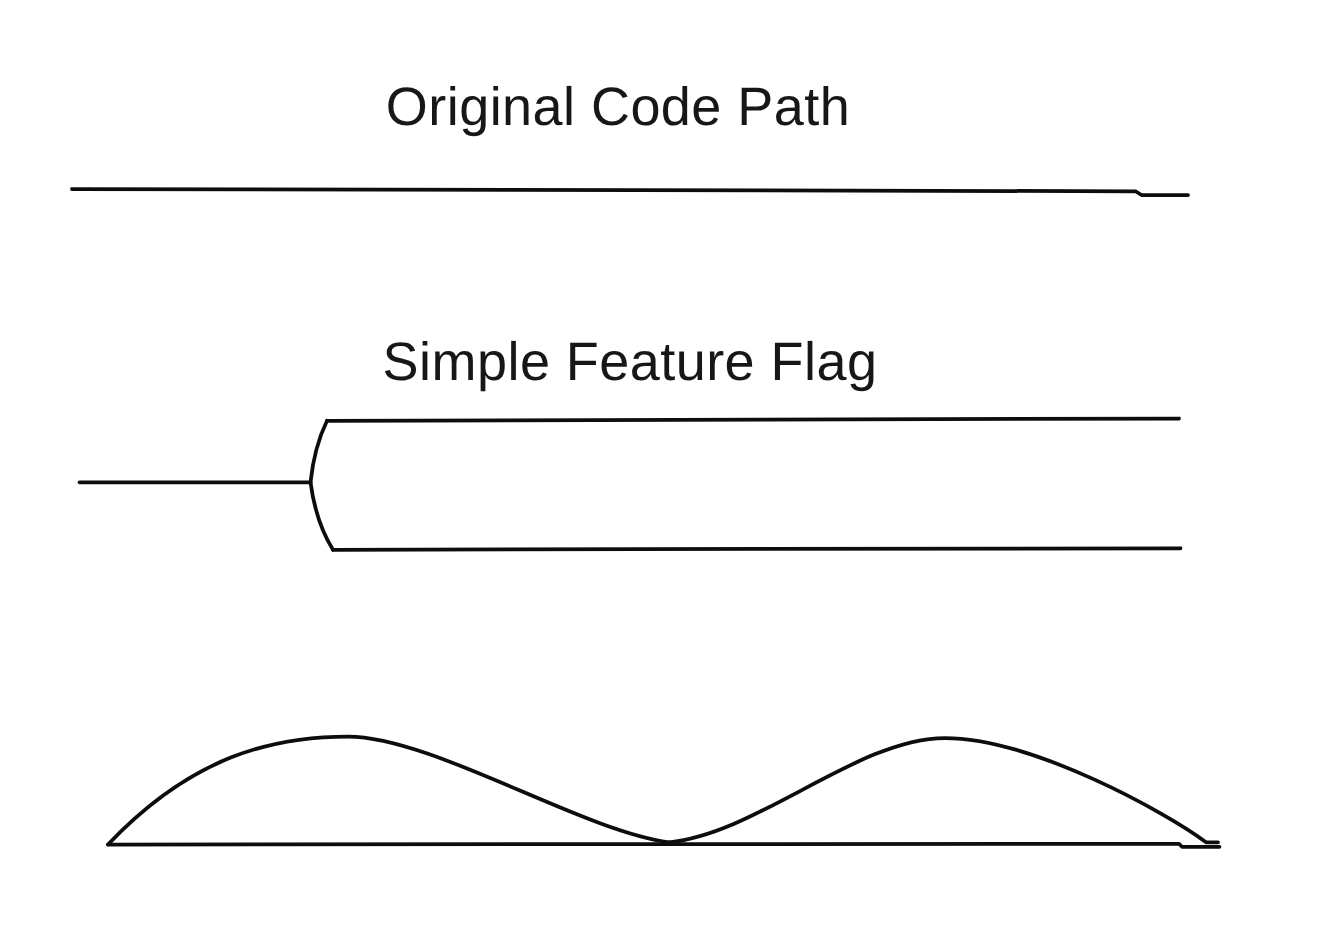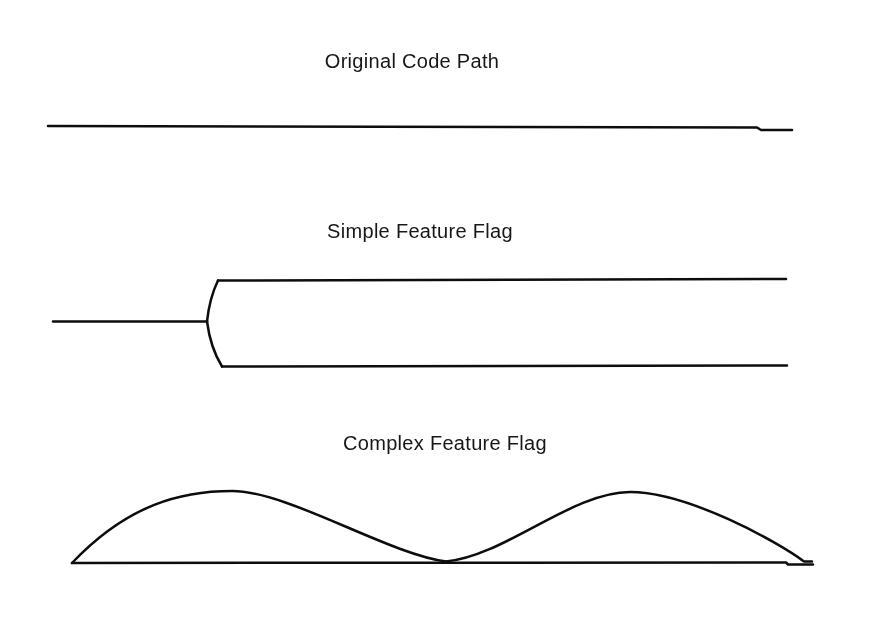--- a/index.html
+++ b/index.html
@@ -14,21 +14,21 @@
     overflow: hidden;
     font-family: "Liberation Sans", sans-serif;
   }
   .canvas {
     position: absolute;
     inset: 0;
   }
   .section-title {
     position: absolute;
     transform: translateX(-50%);
-    font-size: 20px;
+    font-size: 36px;
     font-weight: 400;
     color: #171717;
     white-space: nowrap;
     letter-spacing: 0.3px;
   }
   .strokes {
     position: absolute;
     top: 0;
     left: 0;
   }
@@ -42,21 +42,20 @@
 </style>
 </head>
 <body>
 
 <div class="canvas">
 
   <div class="section-title" style="left:412px; top:50px;">Original Code Path</div>
 
   <div class="section-title" style="left:420px; top:220px;">Simple Feature Flag</div>
 
-  <div class="section-title" style="left:445px; top:432px;">Complex Feature Flag</div>
 
   <svg class="strokes" width="882" height="624" viewBox="0 0 882 624">
 
     <path d="M48,126 L757,127.5 L761,130 L792,130" stroke="#0d0d0d"></path>
 
     <path d="M53,321.5 L207,321.5" stroke="#0d0d0d"></path>
     <path d="M207,321.5 Q209.5,298 218,280.5" stroke="#0d0d0d"></path>
     <path d="M207,321.5 Q210.5,348 222,366.5" stroke="#0d0d0d"></path>
     <path d="M218,280.5 L786,279" stroke="#0d0d0d"></path>
     <path d="M222,366.5 L787,365.5" stroke="#0d0d0d"></path>

